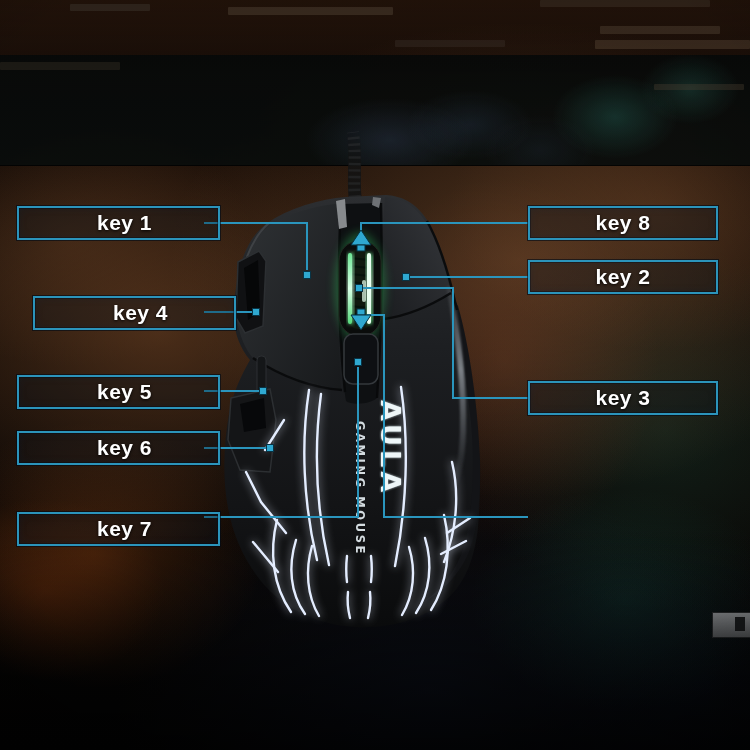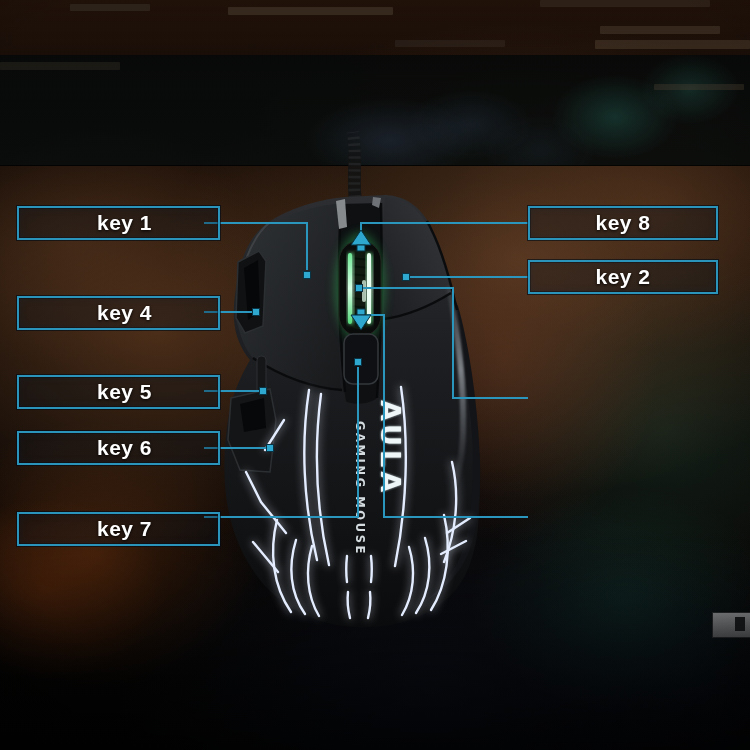--- a/index.html
+++ b/index.html
@@ -63,21 +63,21 @@
     position:absolute; height:30px; border:2px solid #2b94bb;
     background:rgba(10,18,28,.32);
     box-shadow:0 0 0 1px rgba(0,10,22,.6), inset 0 0 0 1px rgba(0,10,22,.35), inset 0 0 8px rgba(0,40,70,.18);
     display:flex; align-items:center; justify-content:center;
     color:#fff; font-size:21px; font-weight:bold;
     text-shadow:0 1px 3px rgba(0,0,0,.9);
     letter-spacing:.5px;
   }
   .pos-l{left:17px;  width:187px;padding-left:12px;}
   .pos-r{left:528px; width:186px;}
-  #cb-key1{top:206px;} #cb-key4{top:296px;} #cb-key5{top:375px;align-items:center;}
+  #cb-key1{top:206px;} #cb-key4{top:296px;margin-left:16px;} #cb-key5{top:375px;align-items:center;}
   #cb-key6{top:431px;} #cb-key7{top:500px;margin-top:12px;}
   #cb-key8{top:206px;} #cb-key2{top:260px;} #cb-key3{top:381px;} #cb-key9{top:500px;}
 </style>
 </head>
 <body>
 
 <div id="stage">
 
   <div class="bg-base"></div>
   <div class="bg-band"></div>
@@ -296,14 +296,17 @@
     </div>
   <div class="callout pos-l" id="cb-key7">
       <span>key 7</span>
     </div>
   <div class="callout pos-r" id="cb-key8">
       <span>key 8</span>
     </div>
   <div class="callout pos-r" id="cb-key2">
       <span>key 2</span>
     </div>
+  <div class="callout pos-r" id="cb-key3">
+      <span>key 3</span>
+    </div>
 
 </div>
 
 </body></html>

